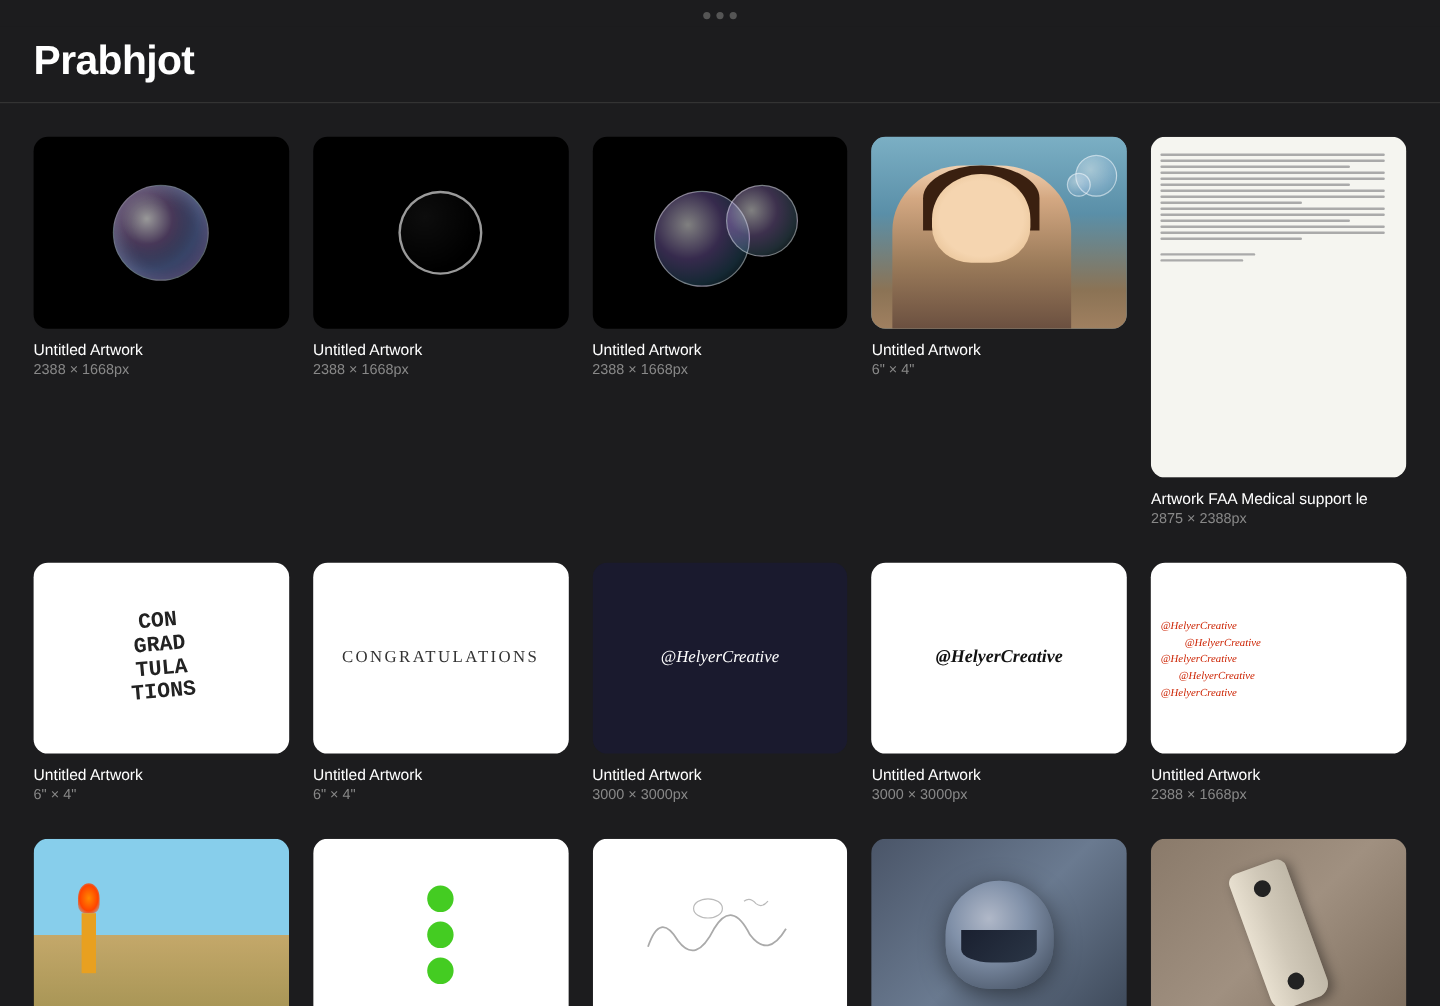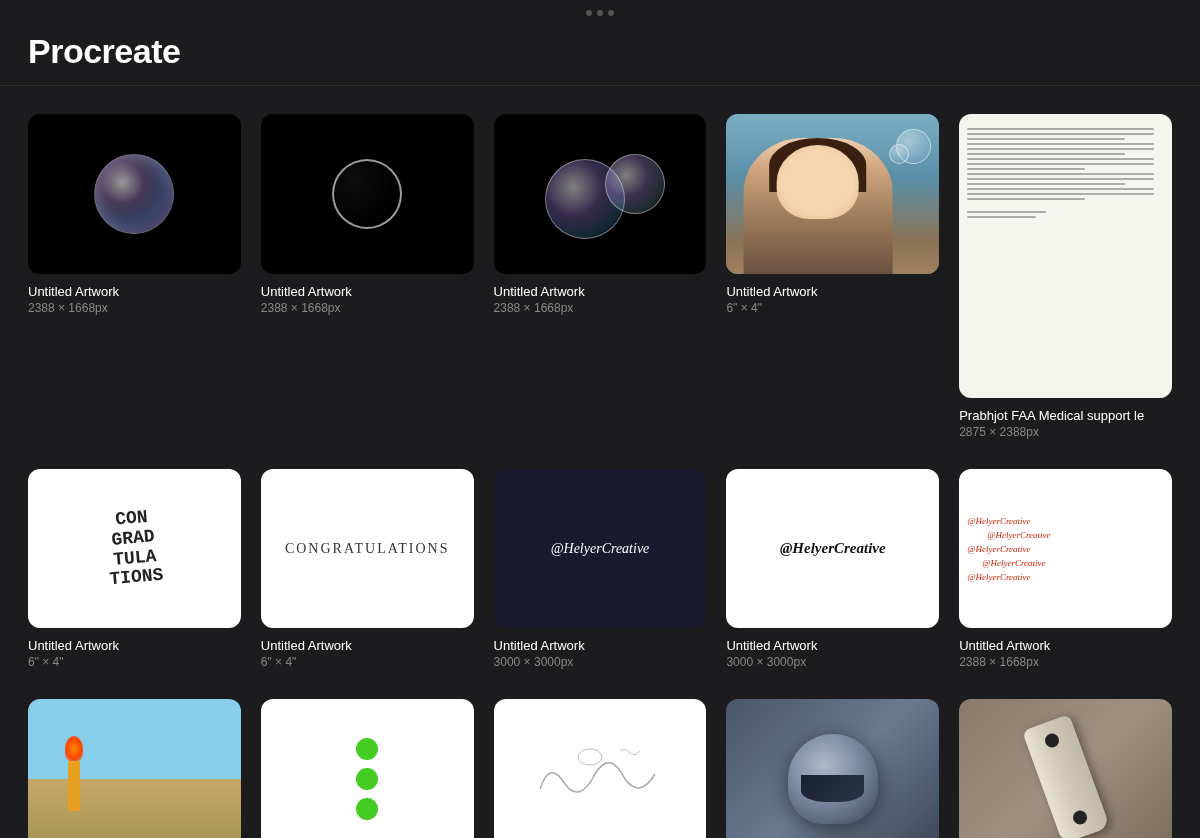--- a/index.html
+++ b/index.html
@@ -421,21 +421,21 @@
 </head>
 <body>
 
 <div class="top-dots">
   <span></span>
     <span></span>
     <span></span>
 </div>
 
 <div class="header">
-  <span class="header-title">Procreate</span>
+  <span class="header-title">Prabhjot</span>
 </div>
 
 <div class="divider"></div>
 
 <div class="gallery">
 
   <div class="artwork-card">
     <div class="artwork-thumbnail thumb-bubble1">
       <div class="thumb-inner">
         <div class="bubble-single"></div>
@@ -500,21 +500,21 @@
         <div class="doc-line long"></div>
         <div class="doc-line long"></div>
         <div class="doc-line medium"></div>
         <div class="doc-line long"></div>
         <div class="doc-line long"></div>
         <div class="doc-line short"></div>
         <div class="doc-line medium" style="margin-top:8px;width:40%;"></div>
         <div class="doc-line short" style="width:35%;"></div>
       </div>
     </div>
-    <span class="artwork-name">Prabhjot FAA Medical support le</span>
+    <span class="artwork-name">Artwork FAA Medical support le</span>
     <span class="artwork-size">2875 × 2388px</span>
   </div>
 
   <div class="artwork-card">
     <div class="artwork-thumbnail thumb-congrats-hand">
       <div class="thumb-inner">
         <div class="congrats-hand-text">CON<br>GRAD<br>TULA<br>TIONS</div>
       </div>
     </div>
     <span class="artwork-name">Untitled Artwork</span>

